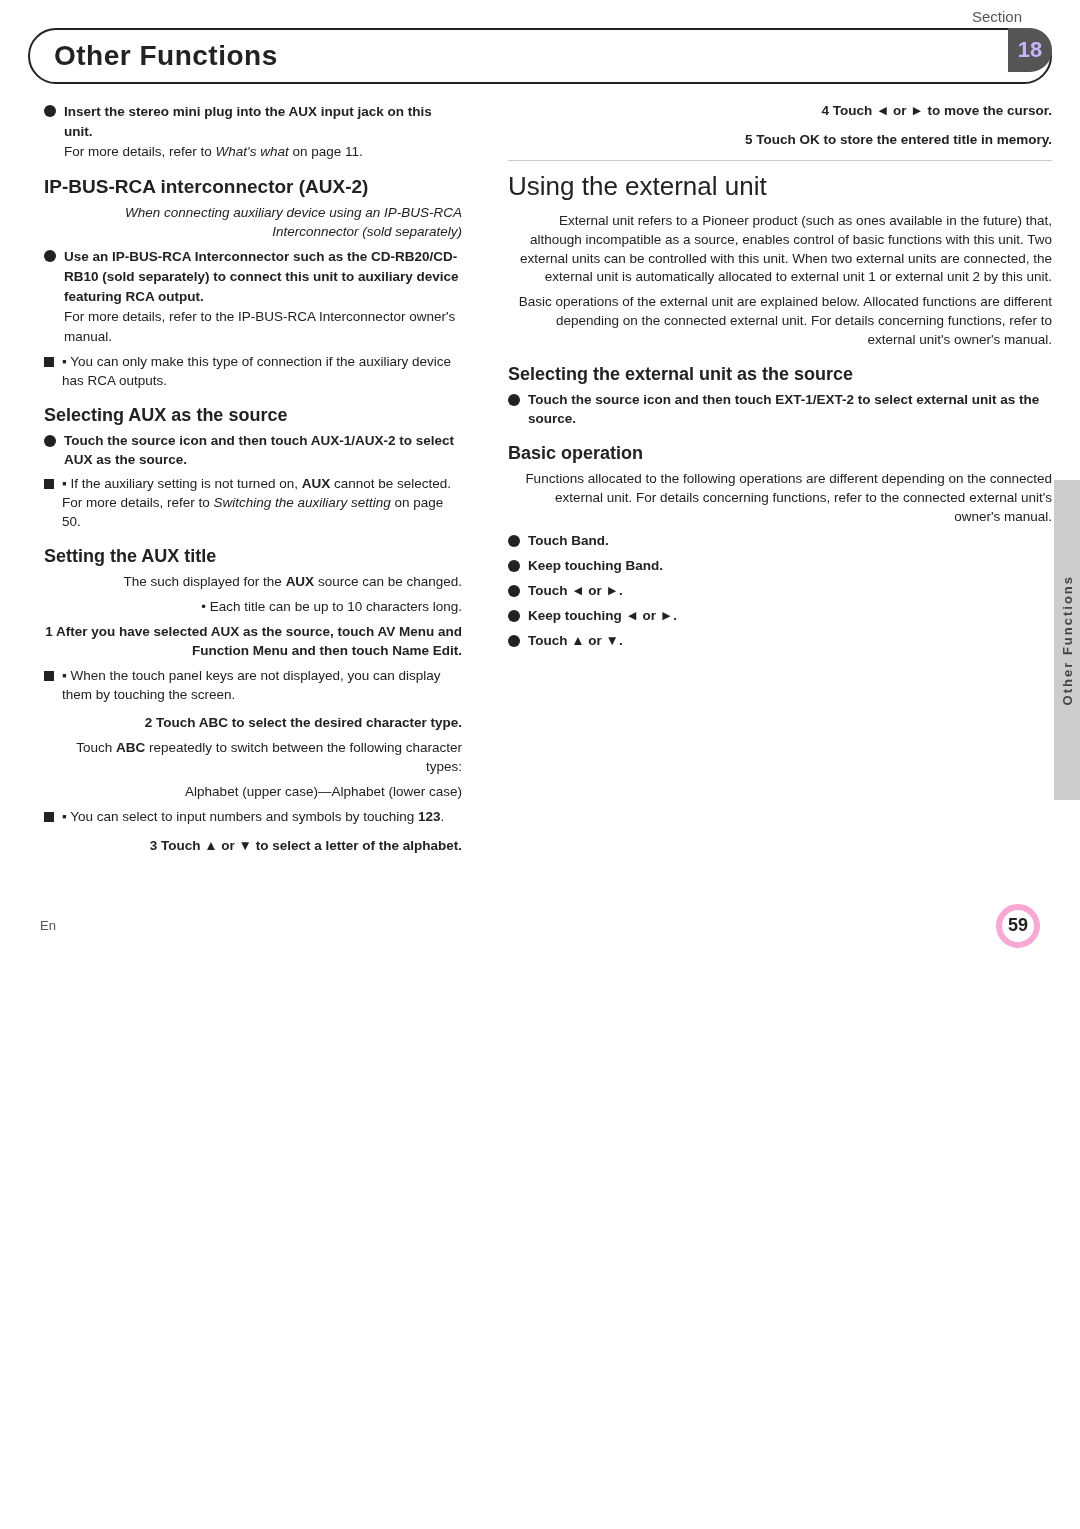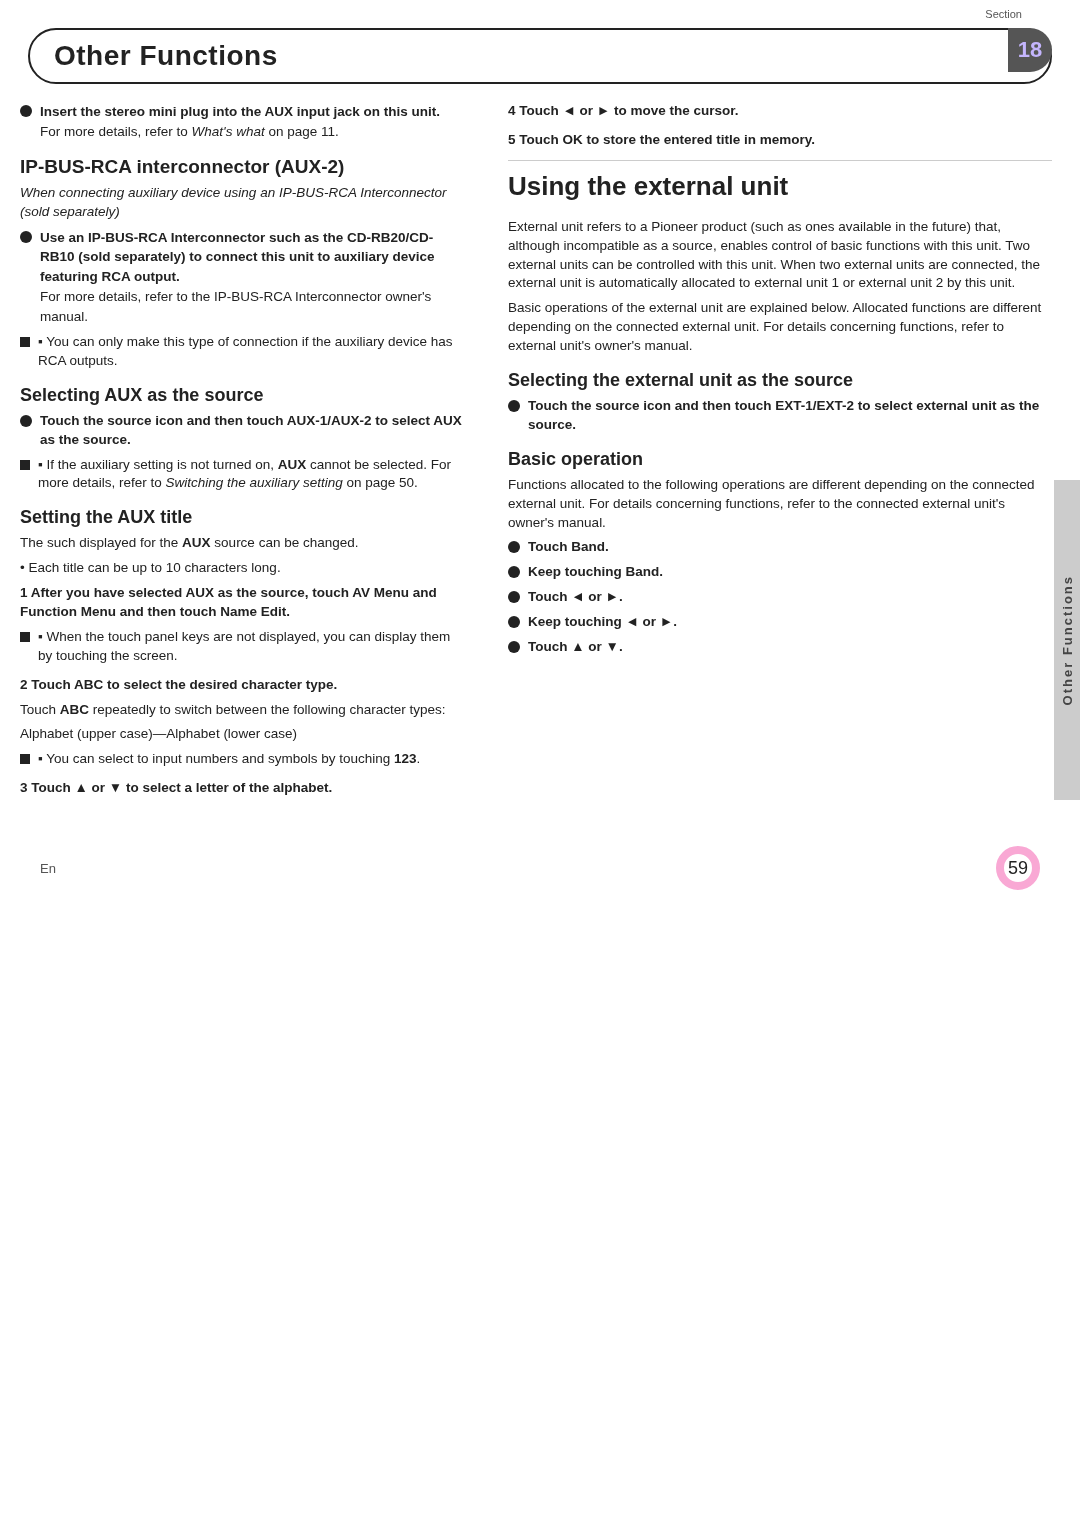--- a/index.html
+++ b/index.html
@@ -26,21 +26,21 @@
     }
     .header-title {
       font-size: 28px;
       font-weight: bold;
       letter-spacing: 0.5px;
     }
     .section-badge {
       position: absolute;
       top: -22px;
       right: 28px;
-      font-size: 11px;
+      font-size: 15px;
       color: #555;
       text-align: right;
     }
     .section-number {
       position: absolute;
       right: -2px;
       top: -2px;
       background: #555;
       color: #c4b5fd;
       width: 44px;
@@ -53,39 +53,39 @@
       border-radius: 0 26px 26px 0;
     }
 
     
     .main-content {
       display: flex;
       padding: 18px 0 0 0;
     }
     .left-col {
       width: 490px;
-      padding: 0 28px 0 20px;
+      padding: 0 28px 0 44px;
       flex-shrink: 0;
     }
     .right-col {
       flex: 1;
       padding: 0 28px 0 18px;
     }
 
     
     .section-title {
       font-size: 19px;
       font-weight: bold;
       margin-bottom: 6px;
       margin-top: 14px;
     }
     .section-title-large {
       font-size: 26px;
-      font-weight: bold;
-      margin-bottom: 16px;
+      font-weight: normal;
+      margin-bottom: 10px;
       margin-top: 8px;
     }
     .section-title-medium {
       font-size: 18px;
       font-weight: bold;
       margin-bottom: 6px;
       margin-top: 14px;
     }
 
     
@@ -107,46 +107,46 @@
       width: 10px;
       height: 10px;
       background: #222;
       flex-shrink: 0;
       margin-top: 4px;
       margin-right: 8px;
     }
 
     .italic { font-style: italic; }
     .bold { font-weight: bold; }
-    p { margin-bottom: 6px; line-height: 1.45; }
+    p { margin-bottom: 6px; line-height: 1.45; text-align: right; }
     .small-text { font-size: 13.5px; line-height: 1.4; }
     .numbered-item { margin-bottom: 10px; }
 
     
     .footer {
       display: flex;
       justify-content: space-between;
       align-items: center;
       padding: 18px 40px;
       margin-top: 20px;
     }
     .footer-lang {
       font-size: 13px;
       color: #555;
     }
     .footer-page {
       width: 44px;
       height: 44px;
       border-radius: 50%;
-      border: 8px solid #f9a8d4;
+      border: 6px solid #f9a8d4;
       display: flex;
       align-items: center;
       justify-content: center;
       font-size: 18px;
-      font-weight: normal;
+      font-weight: bold;
     }
 
     .divider-line {
       border: none;
       border-top: 1px solid #ccc;
       margin: 10px 0;
     }
 
     
     .stop-symbol {

